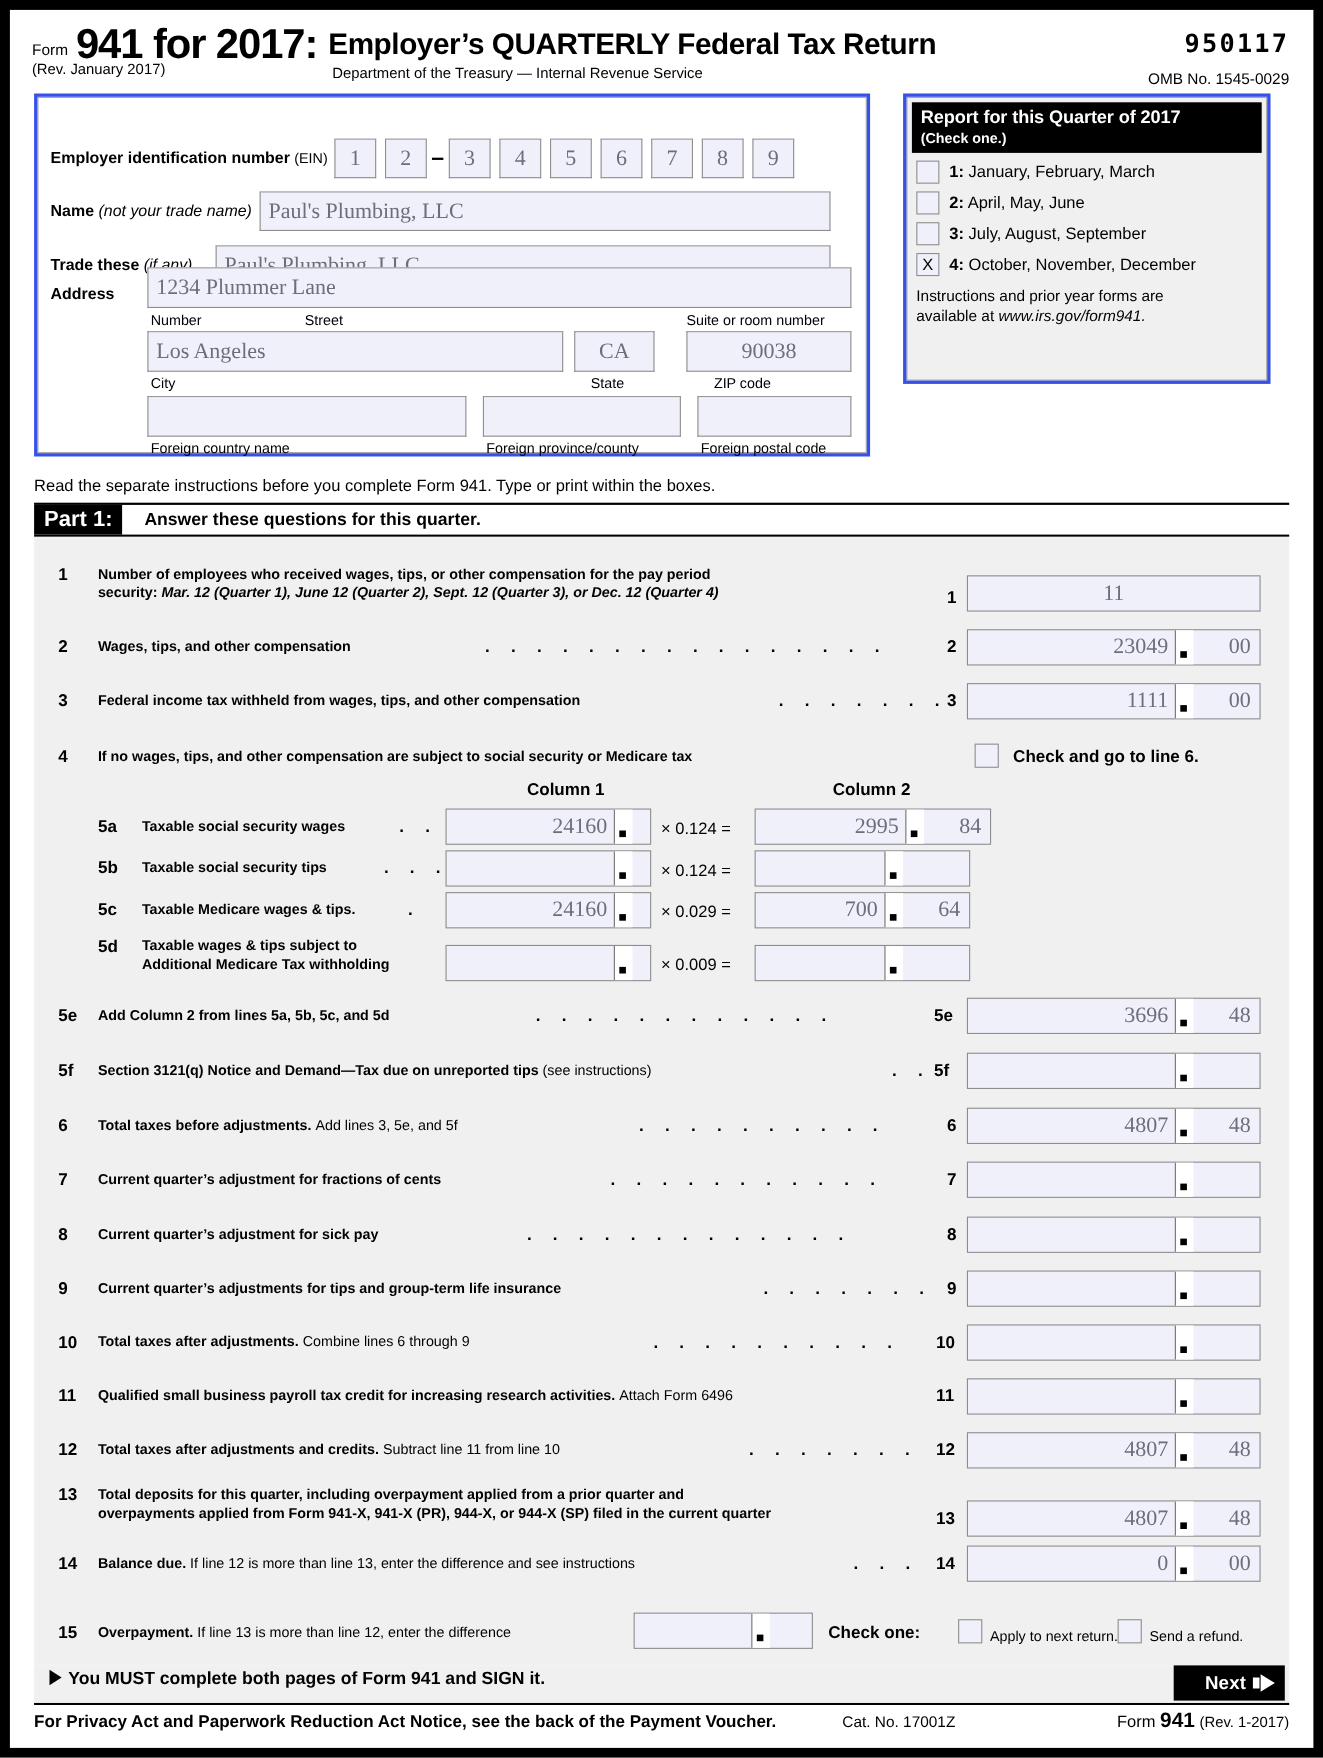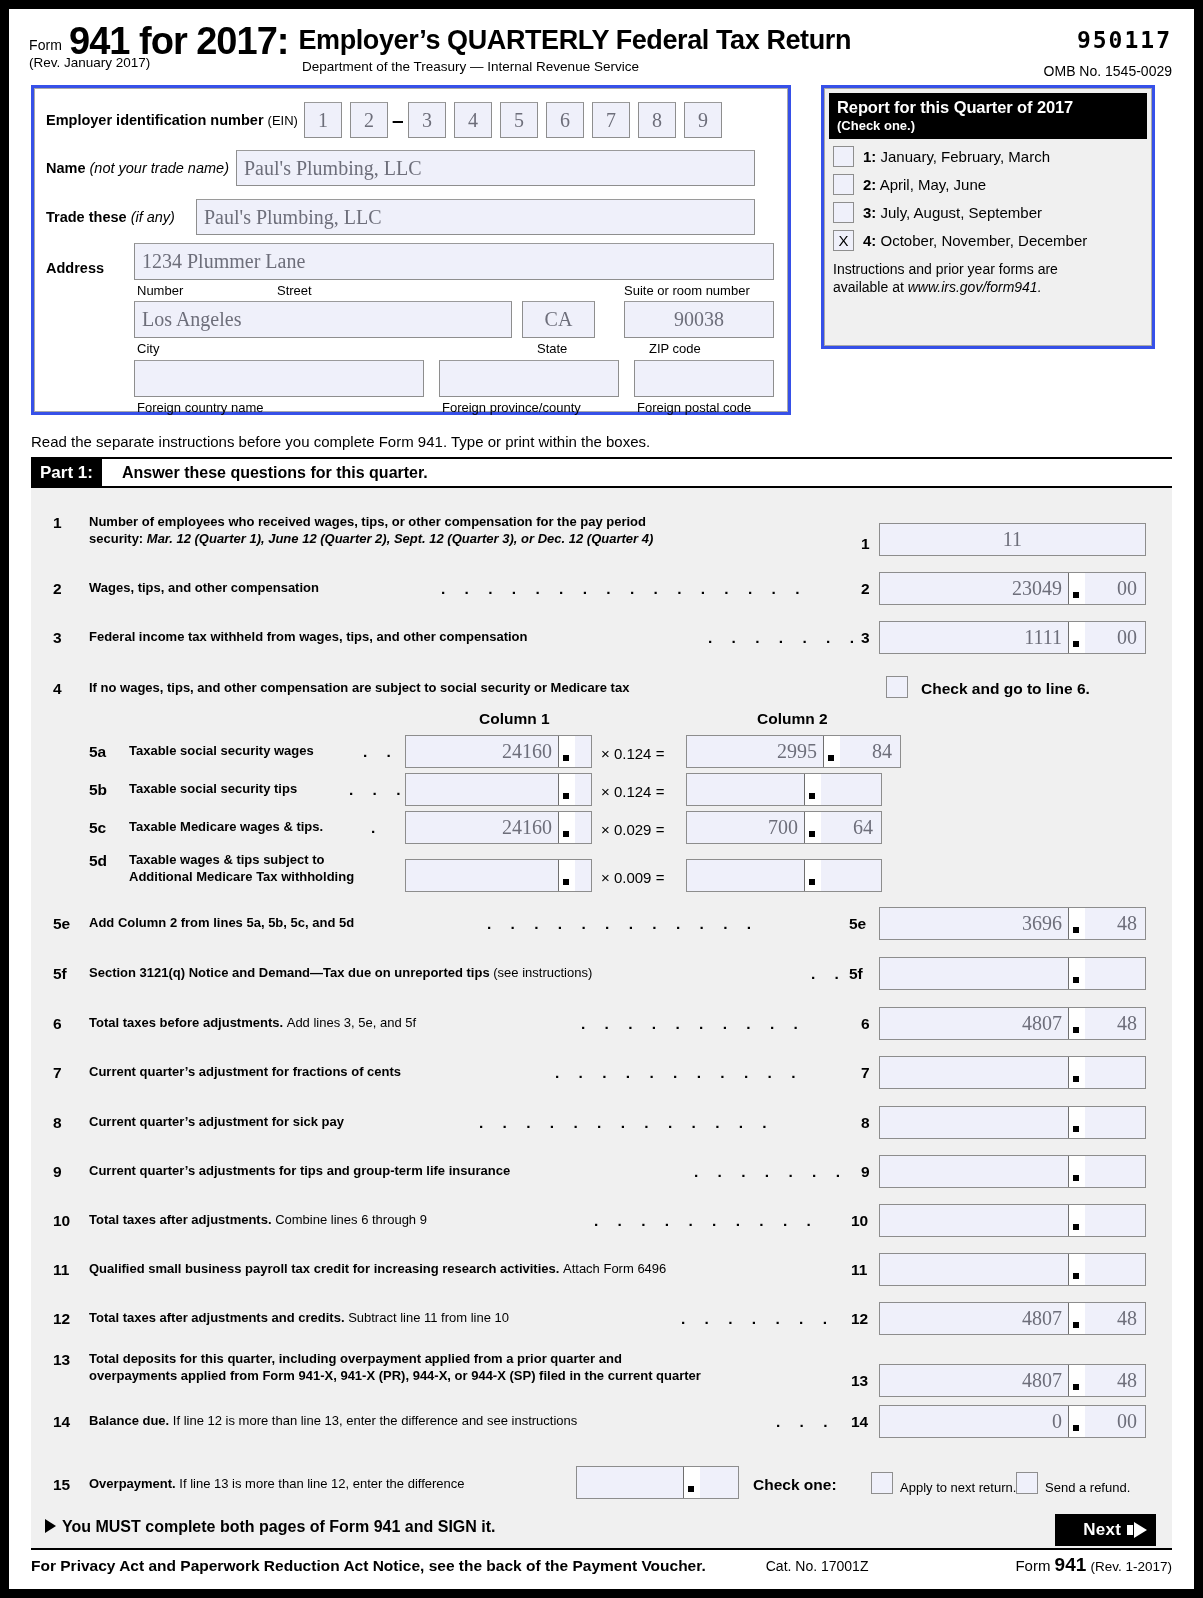--- a/index.html
+++ b/index.html
@@ -41,21 +41,21 @@
     box-shadow:inset 0 0 0 1px #a9a9a9;
     box-sizing:border-box;
   }
   .qbox{
     position:absolute;left:798px;top:6px;width:334px;height:264px;
     border:3px solid #3650e8;background:#f0f0f0;
     box-shadow:inset 0 0 0 1px #a9a9a9;
     box-sizing:border-box;padding:5px;
   }
 
-  .row{position:absolute;display:flex;align-items:center;}
+  .row{position:absolute;display:flex;align-items:center;margin-top:24px;}
   .flab{font-size:14.5px;font-weight:bold;}
   .flab i{font-weight:normal;font-style:italic;}
   .flab .sm{font-weight:normal;font-size:13px;}
 
   
   .fld{
     background:#eff0fa;
     border:1px solid #8e8e8e;
     border-top-color:#9a9a9a;
     box-sizing:border-box;
@@ -86,21 +86,21 @@
     font-size:15px;color:#000;font-family:"Liberation Sans",sans-serif;
   }
   .qtxt{font-size:15px;}
   .qtxt b{font-weight:bold;}
   .qnote{font-size:14px;margin-top:10px;padding-left:4px;line-height:1.25;}
   .qnote i{font-style:italic;}
 
   
   .readline{font-size:15px;margin:4px 0 0 8px;}
   .partbar{margin:7px 8px 0 8px;border-top:2px solid #000;border-bottom:2px solid #000;display:flex;align-items:stretch;height:27px;background:#fff;}
-  .partlab{background:#000;color:#fff;font-size:17px;font-weight:bold;display:flex;align-items:center;padding:0 9px;}
+  .partlab{background:#000;color:#fff;font-size:20px;font-weight:bold;display:flex;align-items:center;padding:0 9px;}
   .parttxt{font-size:16px;font-weight:bold;display:flex;align-items:center;padding-left:20px;}
 
   
   .body{
     margin:0 8px;
     background:#f0f0f0;
     position:relative;
     height:1026px;
   }
   .num{position:absolute;font-size:15.5px;font-weight:bold;}
@@ -522,21 +522,21 @@
     <div class="chk-inline" style="left:840px;top:984px;"></div>
     <div style="position:absolute;left:869px;top:992px;font-size:13px;">Apply to next return.</div>
     <div class="chk-inline" style="left:985px;top:984px;"></div>
     <div style="position:absolute;left:1014px;top:992px;font-size:13px;">Send a refund.</div>
   </div>
 
   <div style="position:relative;margin:0 8px;height:34px;background:#f0f0f0;">
     <div style="position:absolute;left:14px;top:4px;font-size:16px;font-weight:bold;">
       <span class="tri"></span><span>You MUST complete both pages of Form 941 and SIGN it.</span>
     </div>
-    <div class="nextbtn" style="position:absolute;right:16px;top:0;bottom:2px;padding-left:28px;">
+    <div class="nextbtn" style="position:absolute;right:4px;top:0;bottom:2px;padding-left:28px;">
       <span>Next</span>
       <span class="arrow-stub"></span>
       <span class="arrow"></span>
     </div>
   </div>
 
   <div style="margin:0 8px;border-top:2px solid #000;display:flex;align-items:baseline;padding-top:4px;">
     <div class="f1">For Privacy Act and Paperwork Reduction Act Notice, see the back of the Payment Voucher.</div>
     <div class="f2">Cat. No. 17001Z</div>
     <div class="f3">

